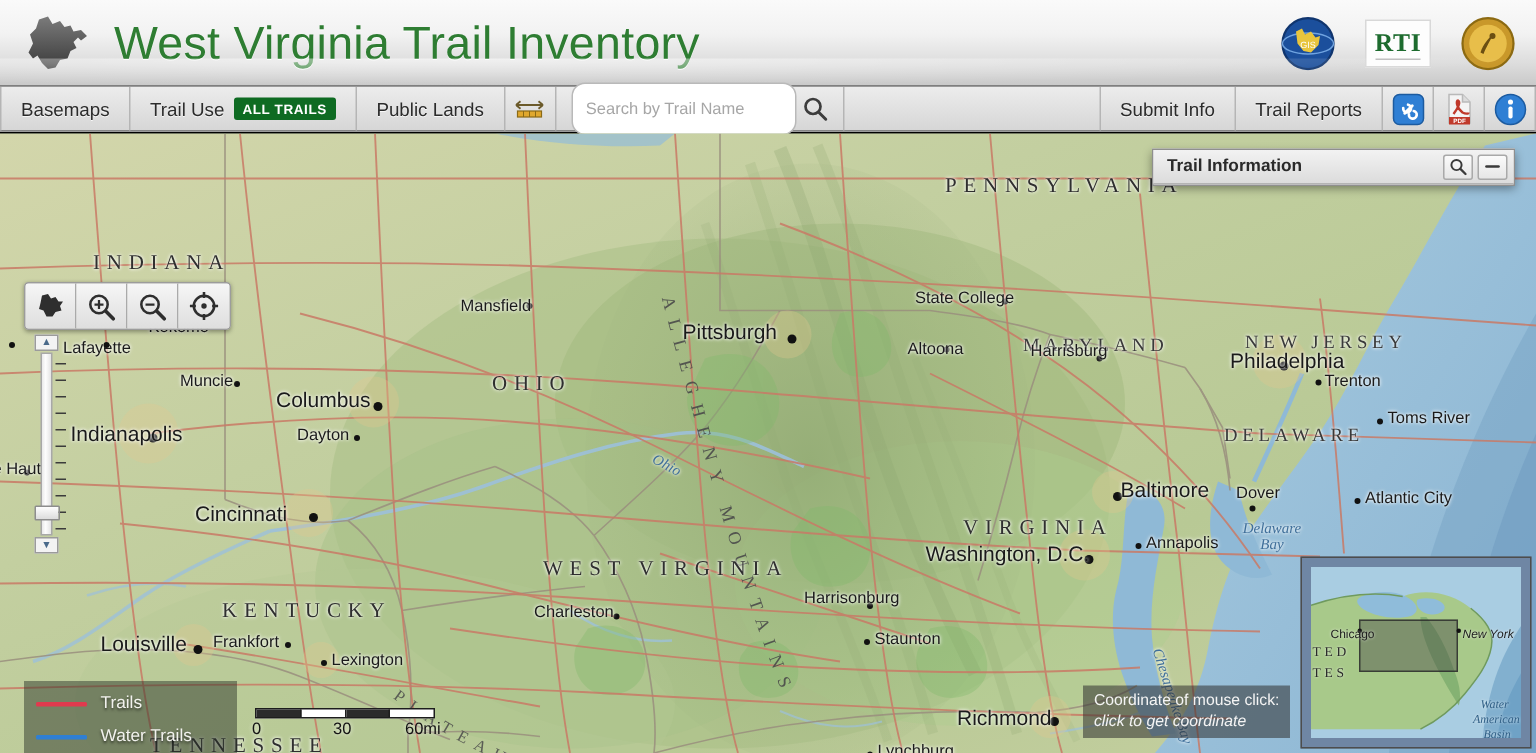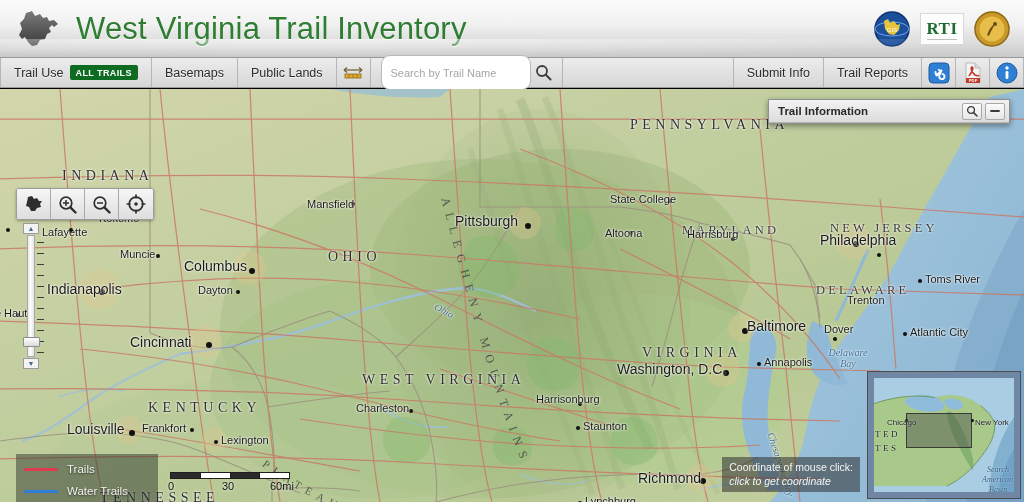--- a/index.html
+++ b/index.html
@@ -24,21 +24,21 @@
     background: radial-gradient(ellipse at 30% 0%, rgba(255,255,255,.55), rgba(255,255,255,0) 70%);
     pointer-events:none;
   }
   .wv-shape { width: 46px; height: 40px; margin-left: 16px; flex: none; }
   #app-title {
     margin-left: 14px;
     font-size: 31px; color: #2e7d32; letter-spacing: .2px;
     text-shadow: 0 1px 0 rgba(255,255,255,.9);
     white-space: nowrap;
   }
-  #logos { margin-left: auto; margin-right: 14px; display: flex; align-items: center; gap: 10px; text-align: center; }
+  #logos { margin-left: auto; margin-right: 14px; display: flex; align-items: center; gap: 20px; text-align: center; }
   .logo { width: 36px; height: 36px; flex: none; }
   .logo-rti {
     width: 44px; height: 32px; background: #fdfdfd; border: 1px solid #d8d8d8;
     display: flex; align-items: center; justify-content: center;
     font-family: "Liberation Serif", serif; font-size: 17px; font-weight: bold;
     color: #1d6b2e; letter-spacing: .5px; position: relative;
   }
   .logo-rti::after {
     content:""; position:absolute; left:6px; right:6px; bottom:4px; height:1px; background:#bbb;
   }
@@ -259,25 +259,25 @@
         <circle cx="18" cy="18" r="17" fill="#c9982a" stroke="#8c6a12" stroke-width="1.5"></circle>
         <circle cx="18" cy="18" r="12.5" fill="#e8be4a"></circle>
         <path d="M13,24 C15,18 18,15 22,11 C19,17 17,20 15,25 Z" fill="#6b4f12"></path>
         <circle cx="21" cy="13" r="2" fill="#6b4f12"></circle>
       </svg>
     </div>
   </div>
 
   <div id="toolbar">
     <div class="tb-item">
+      <span>Basemaps</span>
+    </div>
+    <div class="tb-item">
       <span>Trail Use</span>
       <span class="badge-alltrails">ALL TRAILS</span>
-    </div>
-    <div class="tb-item">
-      <span>Basemaps</span>
     </div>
     <div class="tb-item">
       <span>Public Lands</span>
     </div>
     <div class="tb-icon-btn">
       <svg width="20" height="14" viewBox="0 0 20 14">
         <line x1="1" y1="4" x2="19" y2="4" stroke="#6b5a2a" stroke-width="1.2"></line>
         <path d="M1,4 L4,1.5 M1,4 L4,6.5 M19,4 L16,1.5 M19,4 L16,6.5" stroke="#6b5a2a" stroke-width="1.2" fill="none"></path>
         <rect x="2" y="8" width="16" height="4" fill="#e0a82e" stroke="#8a6a16" stroke-width=".8"></rect>
         <path d="M6,8 v4 M10,8 v4 M14,8 v4" stroke="#8a6a16" stroke-width=".7"></path>
@@ -502,21 +502,21 @@
         <div class="map-label lbl-city-lg" style="left: 455px; top: 124px;">Pittsburgh</div>
         <div class="city-dot" style="left: 668px; top: 110px;"></div>
         <div class="map-label lbl-city" style="left: 610px; top: 104px;">State College</div>
         <div class="city-dot" style="left: 629px; top: 142px;"></div>
         <div class="map-label lbl-city" style="left: 605px; top: 138px;">Altoona</div>
         <div class="city-dot" style="left: 731px; top: 148px;"></div>
         <div class="map-label lbl-city" style="left: 687px; top: 139px;">Harrisburg</div>
         <div class="city-dot big" style="left: 853px; top: 152px;"></div>
         <div class="map-label lbl-city-lg" style="left: 774px; top: 143px; padding-left: 46px;">Philadelphia</div>
         <div class="city-dot" style="left: 877px; top: 164px;"></div>
-        <div class="map-label lbl-city" style="left: 847px; top: 159px; margin-top: 46px;">Trenton</div>
+        <div class="map-label lbl-city" style="left: 883px; top: 159px;">Trenton</div>
         <div class="city-dot" style="left: 918px; top: 190px;"></div>
         <div class="map-label lbl-city" style="left: 925px; top: 184px;">Toms River</div>
         <div class="city-dot" style="left: 903px; top: 243px;"></div>
         <div class="map-label lbl-city" style="left: 910px; top: 237px;">Atlantic City</div>
         <div class="city-dot" style="left: 833px; top: 248px;"></div>
         <div class="map-label lbl-city" style="left: 824px; top: 234px;">Dover</div>
         <div class="city-dot big" style="left: 742px; top: 239px;"></div>
         <div class="map-label lbl-city-lg" style="left: 747px; top: 229px;">Baltimore</div>
         <div class="city-dot" style="left: 757px; top: 273px;"></div>
         <div class="map-label lbl-city" style="left: 764px; top: 267px;">Annapolis</div>
@@ -666,24 +666,24 @@
           <path d="M142,72 C134,86 128,100 126,116 L142,116 Z" fill="#6fa2c6"></path>
 
           <path d="M108,28 C118,36 124,44 122,54 C120,66 112,76 104,86 C96,96 86,104 74,110" stroke="#6f9a5e" stroke-width="1" fill="none"></path>
           <path d="M0,26 C18,20 40,16 62,20" stroke="#6f9a5e" stroke-width="1" fill="none"></path>
         </svg>
         <div id="ov-extent"></div>
         <div class="ov-dot" style="left:31px;top:41px"></div>
         <div class="ov-dot" style="left:97px;top:41px"></div>
         <div id="ov-labels">
             <div class="ov-label ov-city" style="left: 13px; top: 40px;">Chicago</div>
-            <div class="ov-label ov-city" style="left: 101px; top: 40px;">New York</div>
+            <div class="ov-label ov-city" style="left: 101px; top: 40px; font-style: italic;">New York</div>
             <div class="ov-label ov-state" style="left: 1px; top: 51px;">TED</div>
             <div class="ov-label ov-state" style="left: 1px; top: 65px;">TES</div>
-            <div class="ov-label ov-water" style="left: 113px; top: 87px;">Search</div>
+            <div class="ov-label ov-water" style="left: 113px; top: 87px;">Water</div>
             <div class="ov-label ov-water" style="left: 108px; top: 97px;">American</div>
             <div class="ov-label ov-water" style="left: 115px; top: 107px;">Basin</div>
           </div>
       </div>
     </div>
 
   </div>
 </div>
 
 </body></html>

